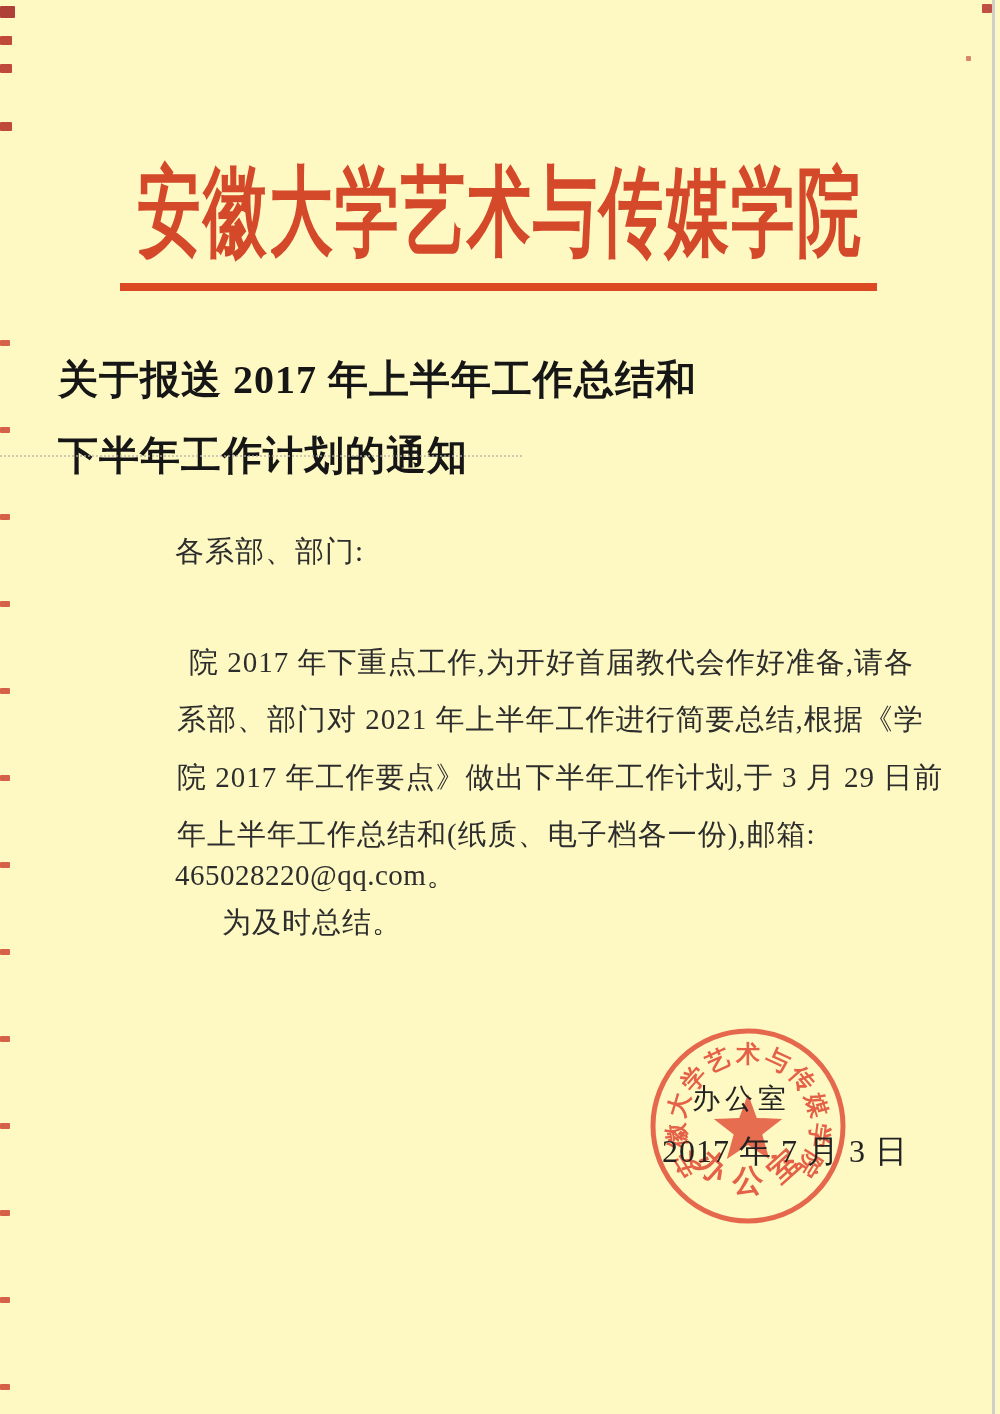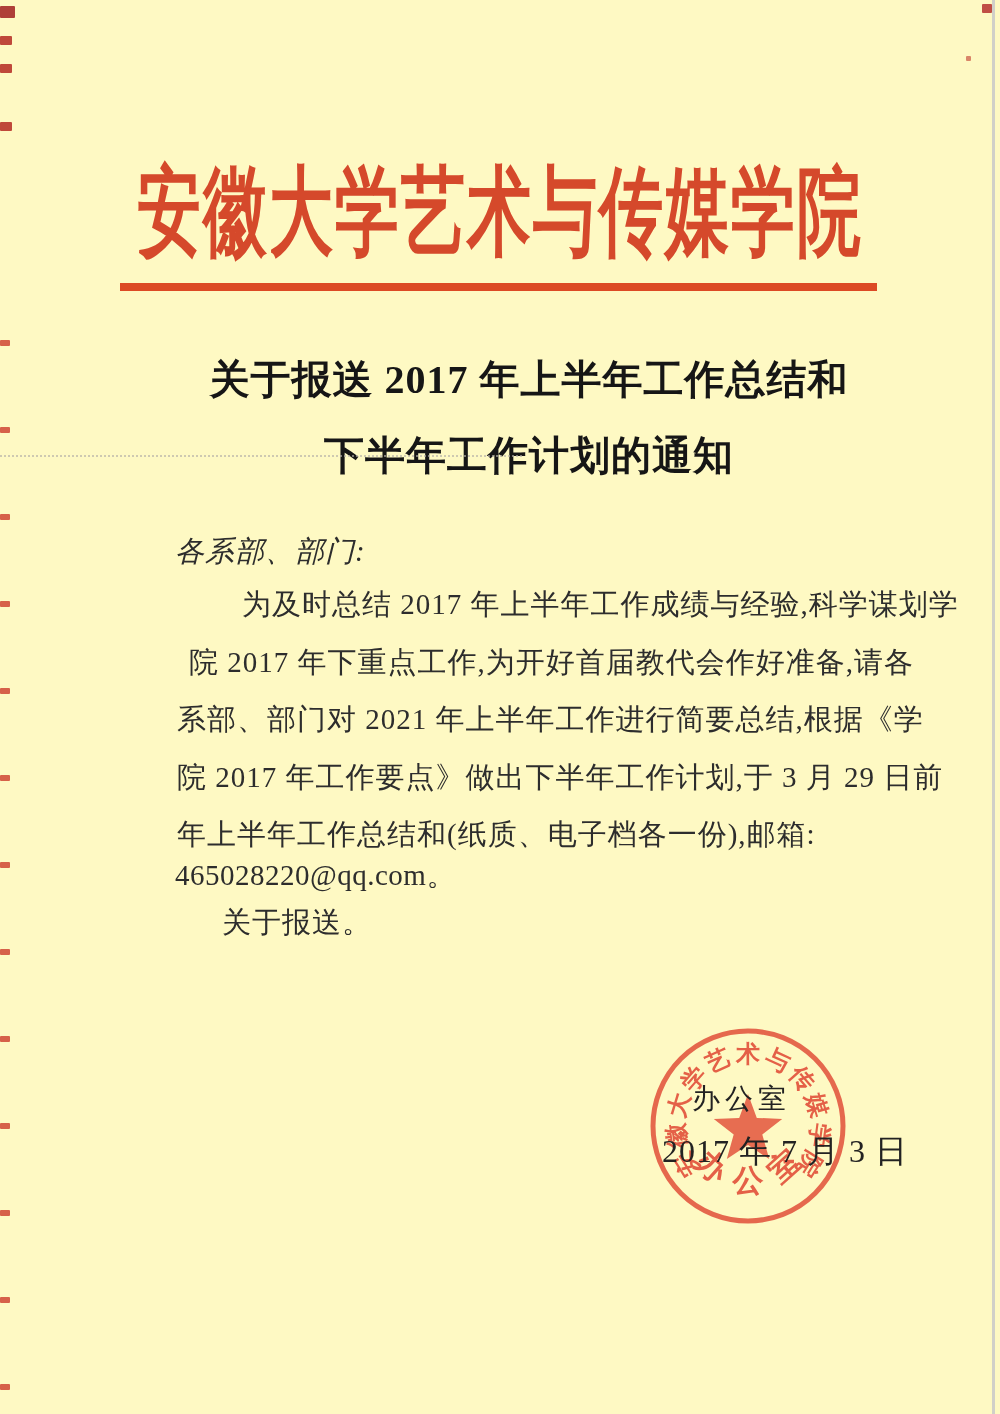--- a/index.html
+++ b/index.html
@@ -20,37 +20,37 @@
   }
   .letterhead .stretch{display:inline-block;transform:scaleY(1.52);transform-origin:top center;}
   .red-rule{
     position:absolute;top:283px;left:120px;width:757px;height:8px;
     background:#dc4a24;
   }
 
   
   .doc-title{
     position:absolute;top:342px;left:58px;right:0;
-    text-align:center;color:#161616;font-weight:bold;
+    color:#161616;font-weight:bold;
     font-size:40px;line-height:76px;letter-spacing:1px;
     white-space:nowrap;
   }
 
   
   .scan-streak{
     position:absolute;top:455px;left:0;width:522px;height:0;
     border-top:2px dotted #b5b0a8;opacity:.65;
   }
 
   
   .bodyline{
     position:absolute;color:#2d2d2d;font-size:29px;
     letter-spacing:1px;white-space:nowrap;
   }
-  .l-greet{left:175px;top:532px;font-style:italic;}
+  .l-greet{left:175px;top:532px;}
   .l-1{left:242px;top:585px;}
   .l-2{left:177px;top:643px;margin-left:12px;}
   .l-3{left:177px;top:700px;}
   .l-4{left:177px;top:758px;}
   .l-5{left:177px;top:815px;}
   .l-email{left:175px;top:812px;letter-spacing:0.5px;margin-top:44px;}
   .l-close{left:222px;top:903px;}
 
   
   .sig-office{
@@ -118,27 +118,26 @@
   <div class="red-rule"></div>
 
   <div class="doc-title">
     <div>关于报送 2017 年上半年工作总结和</div>
     <div>下半年工作计划的通知</div>
   </div>
 
   <div class="scan-streak"></div>
 
   <div class="bodyline l-greet">各系部、部门:</div>
-  <div class="bodyline l-1">为及时总结 2017 年上半年工作成绩与经验,科学谋划学</div>
   <div class="bodyline l-2">院 2017 年下重点工作,为开好首届教代会作好准备,请各</div>
   <div class="bodyline l-3">系部、部门对 2021 年上半年工作进行简要总结,根据《学</div>
   <div class="bodyline l-4">院 2017 年工作要点》做出下半年工作计划,于 3 月 29 日前</div>
   <div class="bodyline l-5">年上半年工作总结和(纸质、电子档各一份),邮箱:</div>
   <div class="bodyline l-email">465028220@qq.com。</div>
-  <div class="bodyline l-close">关于报送。</div>
+  <div class="bodyline l-close">为及时总结。</div>
 
   <svg class="stamp" viewBox="0 0 200 200">
     <circle cx="100" cy="100" r="95" fill="none" stroke="#e2503a" stroke-width="5" stroke-opacity="0.95"></circle>
     <polygon fill="#e2503a" fill-opacity="0.92" points="100,68 108.8,91.9 134.2,92.9 114.3,108.6 121.2,133.1 100,119 78.8,133.1 85.7,108.6 65.8,92.9 91.2,91.9"></polygon>
     <g id="seal-arc">
         <text x="38.94053707673732" y="138.15418702479076" dominant-baseline="central" transform="rotate(-122 38.94053707673732 138.15418702479076)" class="seal-arc-char">安</text>
         <text x="28.632481101888985" y="109.5224600985128" dominant-baseline="central" transform="rotate(-97.6 28.632481101888985 109.5224600985128)" class="seal-arc-char">徽</text>
         <text x="31.072996177691152" y="79.18971061999804" dominant-baseline="central" transform="rotate(-73.2 31.072996177691152 79.18971061999804)" class="seal-arc-char">大</text>
         <text x="45.826126559507834" y="52.57435887145502" dominant-baseline="central" transform="rotate(-48.80000000000001 45.826126559507834 52.57435887145502)" class="seal-arc-char">学</text>
         <text x="70.25648105263299" y="34.430776421955244" dominant-baseline="central" transform="rotate(-24.400000000000006 70.25648105263299 34.430776421955244)" class="seal-arc-char">艺</text>

